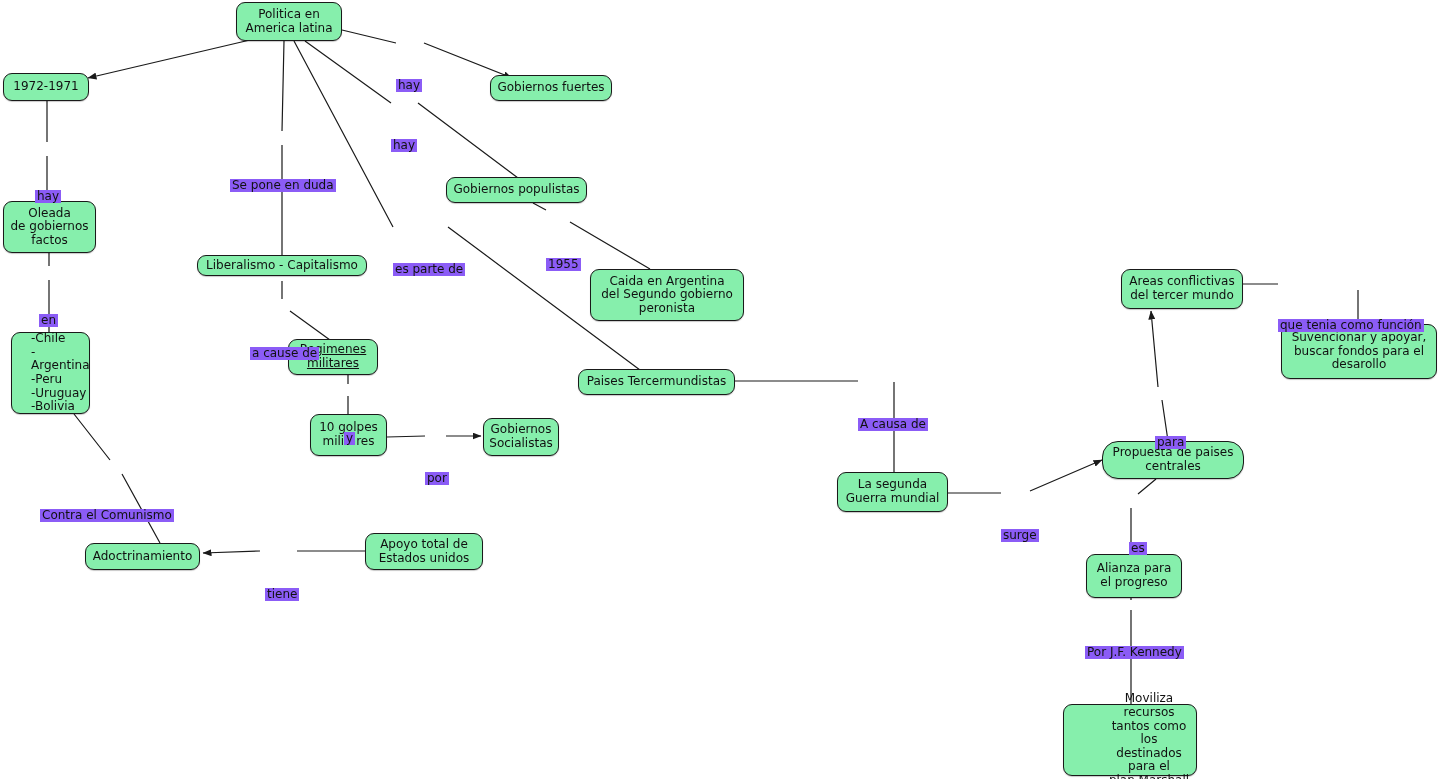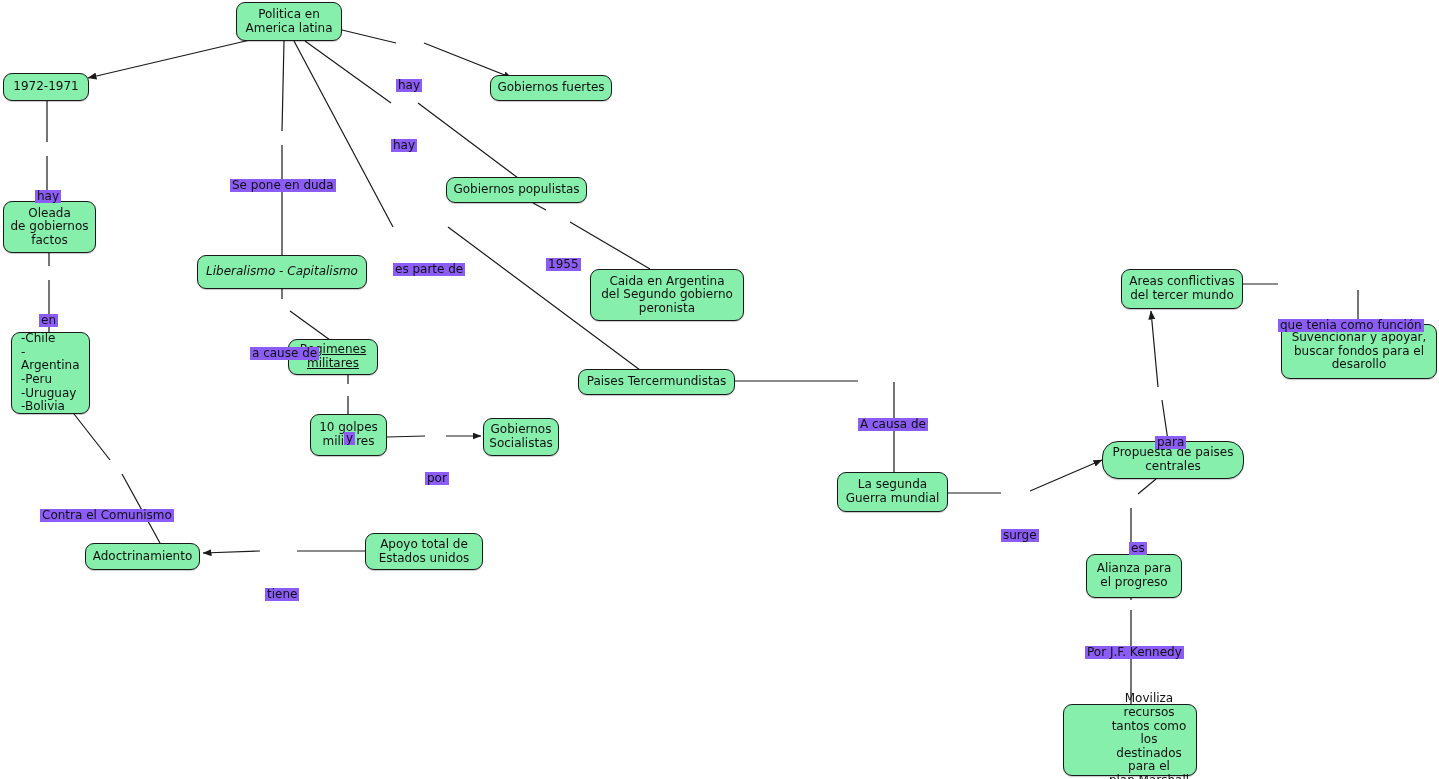--- a/index.html
+++ b/index.html
@@ -42,21 +42,21 @@
     align-items: center;
     justify-content: center;
     text-align: center;
     padding: 2px 6px;
     white-space: pre-line;
     box-shadow: 0 1px 1px rgba(0,0,0,0.22);
   }
   .node.left-align {
     text-align: left;
     justify-content: flex-start;
-    padding-left: 9px;
+    padding-left: 19px;
   }
   .edge-label {
     position: absolute;
     color: #111111;
     font-size: 12px;
     line-height: 13px;
     white-space: nowrap;
     background: #8b5cf6;
     padding: 0 2px;
     margin-top: 42px;
@@ -96,21 +96,21 @@
   </svg>
   <div id="node-layer">
       <div class="node" style="left: 236px; top: 2px; width: 106px; height: 39px;">Politica en
 America latina</div>
       <div class="node" style="left: 3px; top: 73px; width: 86px; height: 28px;">1972-1971</div>
       <div class="node" style="left: 490px; top: 75px; width: 122px; height: 26px;">Gobiernos fuertes</div>
       <div class="node" style="left: 446px; top: 177px; width: 141px; height: 26px;">Gobiernos populistas</div>
       <div class="node" style="left: 3px; top: 201px; width: 93px; height: 52px;">Oleada
 de gobiernos
 factos</div>
-      <div class="node" style="left: 197px; top: 255px; width: 170px; height: 34px; font-style: italic;">Liberalismo - Capitalismo</div>
+      <div class="node" style="left: 197px; top: 255px; width: 170px; height: 21px;">Liberalismo - Capitalismo</div>
       <div class="node" style="left: 1121px; top: 269px; width: 122px; height: 40px;">Areas conflictivas
 del tercer mundo</div>
       <div class="node" style="left: 590px; top: 269px; width: 154px; height: 52px;">Caida en Argentina
 del Segundo  gobierno
 peronista</div>
       <div class="node" style="left: 1281px; top: 324px; width: 156px; height: 55px;">Suvencionar y apoyar,
 buscar fondos para el
 desarollo</div>
       <div class="node left-align" style="left: 11px; top: 332px; width: 79px; height: 82px;">-Chile
 -Argentina

